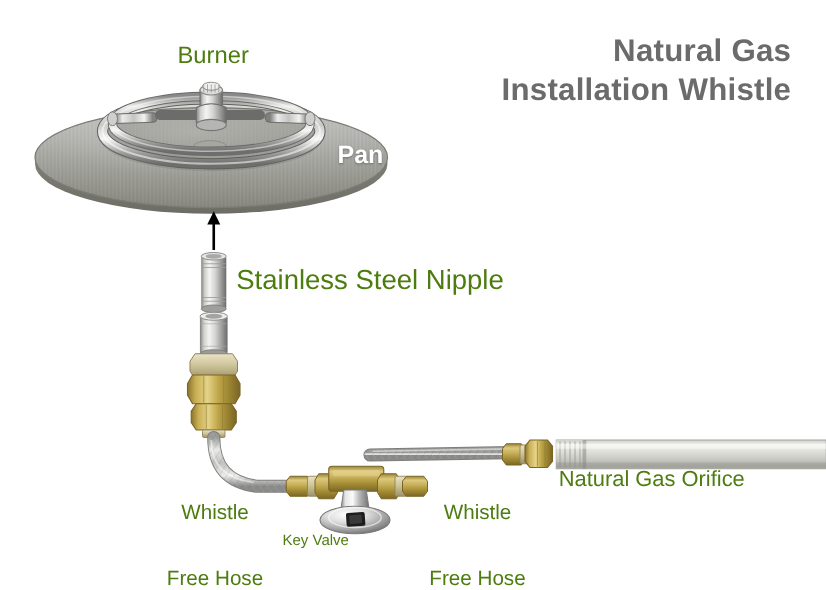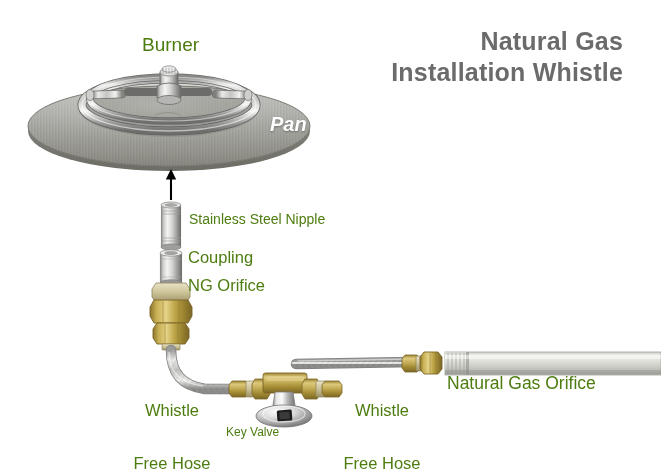--- a/index.html
+++ b/index.html
@@ -2,25 +2,25 @@
 <html><head>
 <meta charset="utf-8">
 <style>
   html,body{margin:0;padding:0;background:#ffffff;}
   body{width:661px;height:472px;overflow:hidden;
        font-family:"Liberation Sans","DejaVu Sans",sans-serif;}
   #stage{position:relative;width:661px;height:472px;background:#fff;}
 
   .lbl{position:absolute;font-weight:normal;color:#4d7c0f;white-space:pre;line-height:1.08;}
 
-  #title{position:absolute;right:38px;top:26px;text-align:right;
+  #title{position:absolute;right:28px;top:26px;text-align:right;
          font-size:25px;font-weight:bold;color:#6b6b6b;line-height:1.22;letter-spacing:.2px;margin-left:17px;}
 
   #pan-label{position:absolute;color:#ffffff;font-weight:bold;font-size:20px;
-             text-shadow:0 1px 2px rgba(0,0,0,.35);font-style:italic;}
+             text-shadow:0 1px 2px rgba(0,0,0,.35);}
 
   svg{position:absolute;left:0;top:0;}
 </style>
 </head>
 <body>
 
 <div id="stage">
 
   <svg width="661" height="472" viewBox="0 0 661 472">
     <defs>
@@ -313,25 +313,23 @@
 
   <div id="title">
     <div>Natural Gas</div>
     <div>Installation Whistle</div>
   </div>
 
   <div class="lbl" style="left:142px;top:35px;font-size:19px;">Burner</div>
 
   <div id="pan-label" style="left:270px;top:113px;">Pan</div>
 
-  <div class="lbl" style="left:189px;top:212px;font-size:14px;">Stainless Steel Nipple</div>
-
-  <div class="lbl" style="left:188px;top:249px;font-size:16.5px;">Coupling</div>
-
-  <div class="lbl" style="left:188px;top:277px;font-size:16.5px;">NG Orifice</div>
+  <div class="lbl" style="left:189px;top:212px;font-size:22px;">Stainless Steel Nipple</div>
+
+
 
   <div class="lbl" style="left:120px;top:366px;font-size:16.5px;text-align:center;width:104px;">
     <div>Whistle</div>
     <div>Free Hose</div>
   </div>
 
   <div class="lbl" style="left:330px;top:366px;font-size:16.5px;text-align:center;width:104px;">
     <div>Whistle</div>
     <div>Free Hose</div>
   </div>

